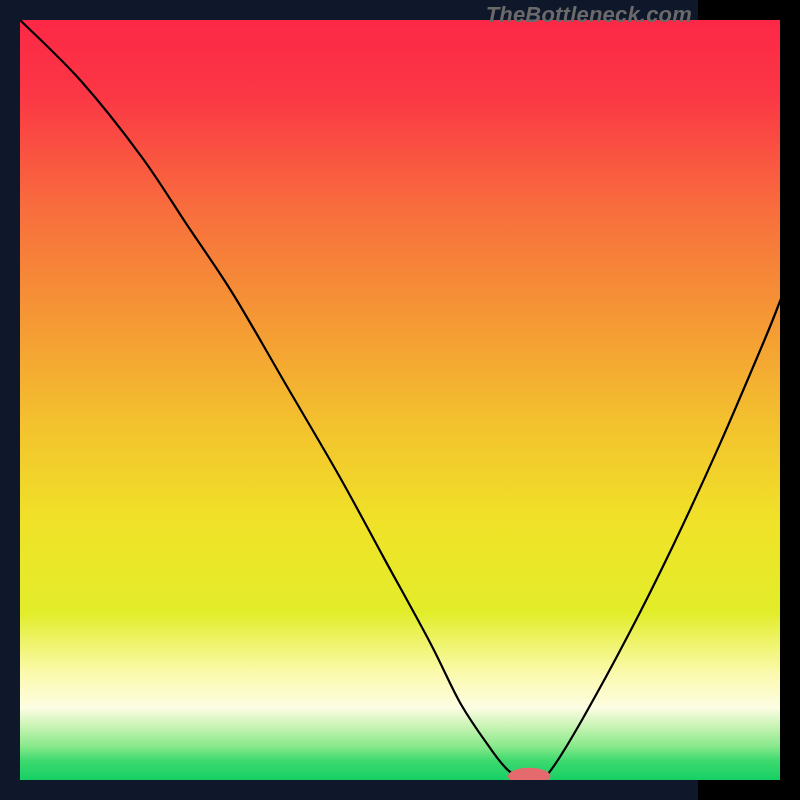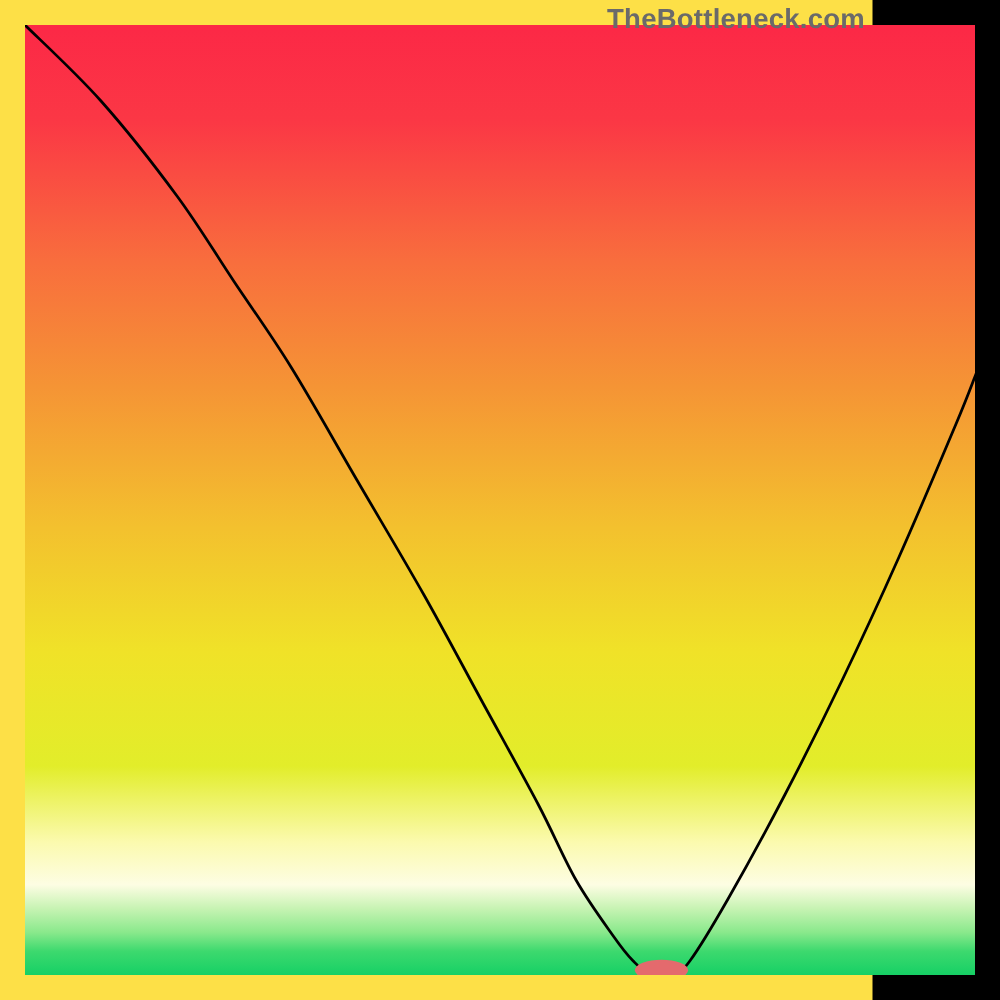--- a/index.html
+++ b/index.html
@@ -9,21 +9,22 @@
     height: 800px;
     background: #000;
     overflow: hidden;
   }
   .frame {
     position: absolute;
     left: 0;
     top: 0;
     width: 698px;
     height: 800px;
-    background: #fde047;
+    background: #0f172a;
+    font-style: italic;
   }
   .plot-area {
     position: absolute;
     left: 20px;
     top: 20px;
     width: 760px;
     height: 760px;
     overflow: hidden;
   }
   .watermark {

